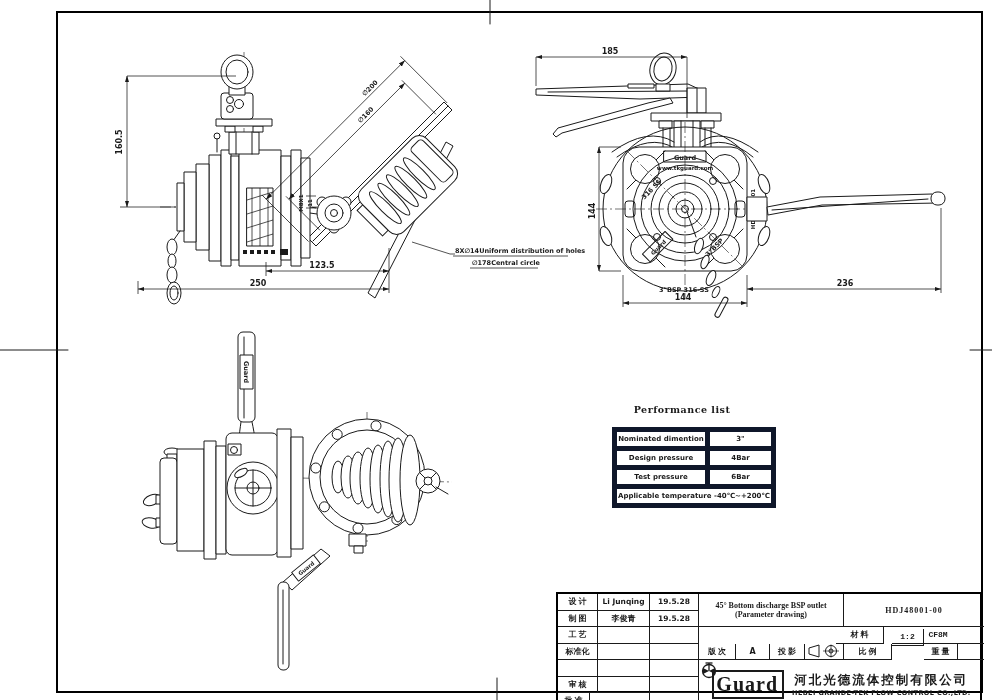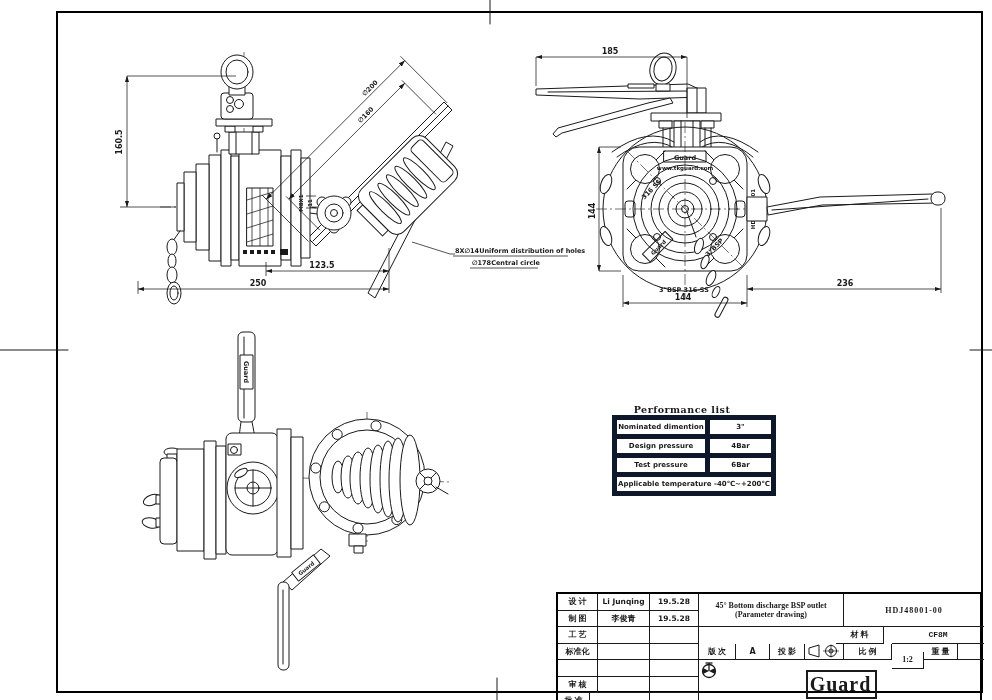--- a/index.html
+++ b/index.html
@@ -13,21 +13,21 @@
   .cl{fill:none;stroke:#1a1a1a;stroke-width:0.6;stroke-dasharray:11 3 2 3;}
   .fb{fill:#1a1a1a;stroke:none;}
   .frame{fill:none;stroke:#000;stroke-width:2;}
   text{fill:#1a1a1a;stroke:none;}
   .td{font:700 8px "DejaVu Sans",sans-serif;}
   .ts{font:700 6.5px "DejaVu Sans",sans-serif;}
   .tt{font:700 5.5px "DejaVu Sans",sans-serif;}
   .mid{text-anchor:middle;}
   
   .perf{position:absolute;left:612px;top:404px;width:140px;}
-  .perf-title{text-align:center;font:700 9.5px "DejaVu Serif",serif;margin-bottom:0;letter-spacing:.5px;}
+  .perf-title{text-align:center;font:700 9.5px "DejaVu Serif",serif;margin-bottom:12px;letter-spacing:.5px;}
   .perf table{border-collapse:collapse;width:100%;}
   .perf td{border:5px solid #0f172a;font:700 7px "DejaVu Sans",sans-serif;height:14px;
            text-align:center;padding:0 1px;white-space:nowrap;}
   
   .tb{position:absolute;left:556px;top:576px;width:426px;height:116px;border:2px solid #000;box-sizing:border-box;margin-top:16px;}
   .tb .cell{position:absolute;box-sizing:border-box;border-right:1px solid #1a1a1a;border-bottom:1px solid #1a1a1a;
             display:flex;align-items:center;justify-content:center;overflow:hidden;
             font:700 8px "Liberation Serif","DejaVu Sans",serif;}
   .tb .nb{border-right:none;}
   .tb .nbb{border-bottom:none;}
@@ -452,32 +452,36 @@
       <circle cx="24" cy="7" r="2" fill="none" stroke="#1a1a1a" stroke-width="1"></circle>
       <line x1="16" y1="7" x2="32" y2="7" stroke="#1a1a1a" stroke-width="0.7"></line>
       <line x1="24" y1="0.5" x2="24" y2="13.5" stroke="#1a1a1a" stroke-width="0.7"></line>
     </svg>
   </div>
 
   <div class="cell nb dwgno" style="left:286px;top:0;width:140px;height:33.1px">HDJ48001-00</div>
   <div class="cell" style="left:278px;top:33.1px;width:48px;height:16.6px">材 料</div>
   <div class="cell nb" style="left:334px;top:33.1px;width:92px;height:16.6px;font-family:Liberation Mono, monospace">CF8M</div>
   <div class="cell" style="left:286px;top:49.7px;width:48px;height:16.6px">比 例</div>
-  <div class="cell" style="left:334px;top:58px;width:32px;height:16.6px;font-family:Liberation Serif, serif">1:2</div>
+  <div class="cell" style="left:334px;top:35px;width:32px;height:16.6px;font-family:Liberation Mono, monospace">1:2</div>
   <div class="cell" style="left:366px;top:49.7px;width:34px;height:16.6px">重 量</div>
   <div class="cell nb" style="left:400px;top:49.7px;width:26px;height:16.6px"></div>
 
   <div class="cell nb nbb" style="left:141px;top:66.3px;width:285px;height:47.7px">
     <div class="logo-wrap">
       <div class="logo-box">
         <svg width="20" height="20" viewBox="0 0 20 20">
           <circle cx="10" cy="11" r="6.5" fill="none" stroke="#1a1a1a" stroke-width="1.3"></circle>
           <polygon points="4,8 10,11 4,14" fill="#1a1a1a"></polygon>
           <polygon points="16,8 10,11 16,14" fill="#1a1a1a"></polygon>
           <line x1="10" y1="11" x2="10" y2="3" stroke="#1a1a1a" stroke-width="1.3"></line>
           <line x1="6.5" y1="3" x2="13.5" y2="3" stroke="#1a1a1a" stroke-width="1.3"></line>
         </svg>
         <span class="logo-text">Guard</span>
       </div>
+      <div class="comp">
+        <span class="comp-cn">河北光德流体控制有限公司</span>
+        <span class="comp-en">HEBEI GRANDE-TEK FLOW CONTROL CO.,LTD.</span>
+      </div>
     </div>
   </div>
 </div>
 </div>
 
 </body></html>

